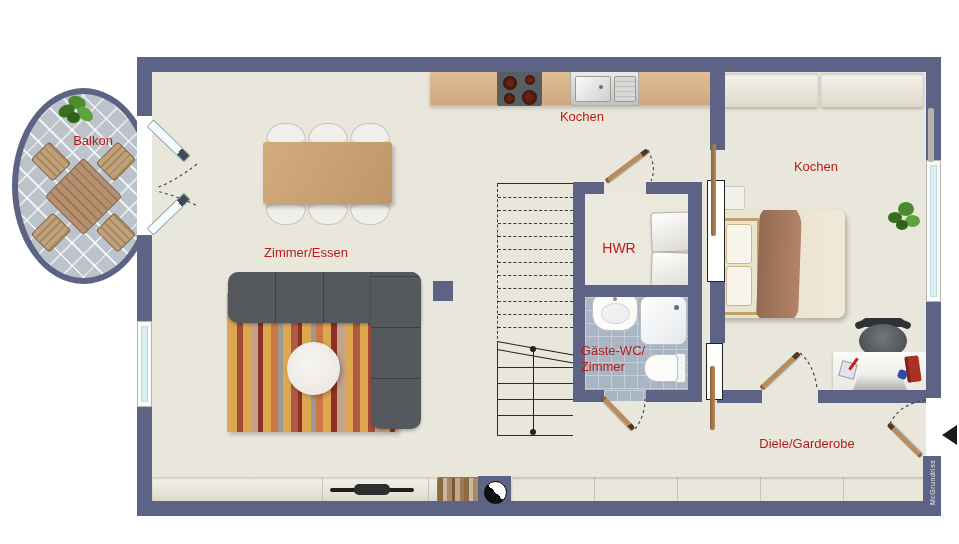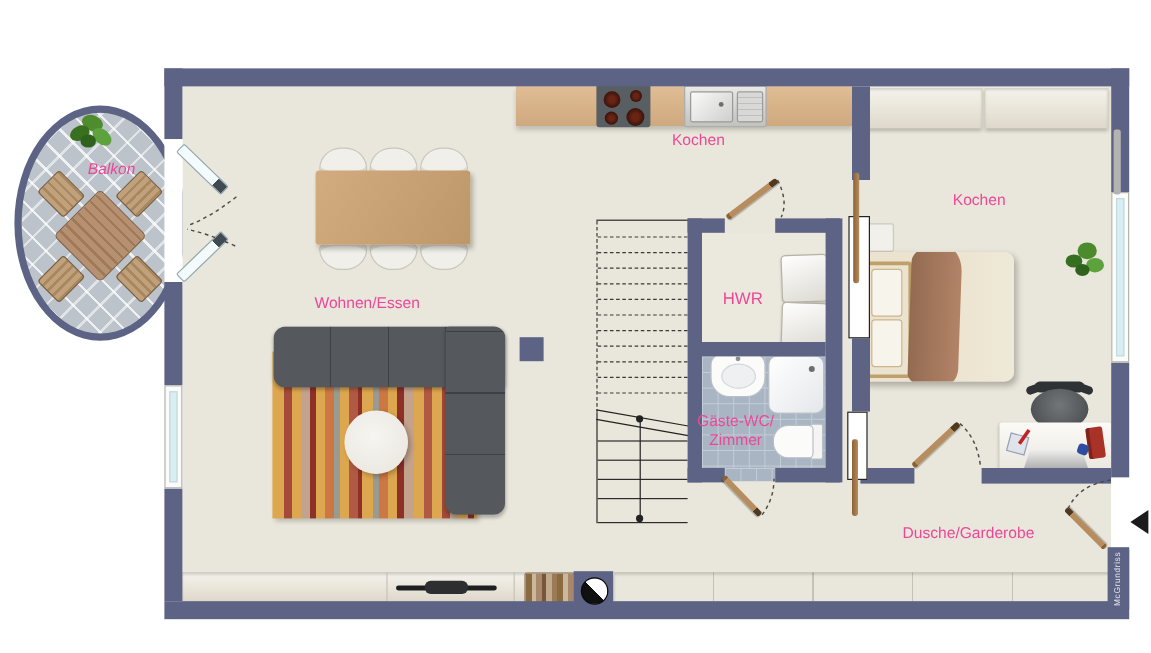--- a/index.html
+++ b/index.html
@@ -5,21 +5,21 @@
   :root{
     --wall:#5c6384; --floor:#e9e6db; --counter:#d7b48c; --tile:#a9b5c3;
     --sofa:#55585c; --rug:#dca74f; --wood:#a97f52; --glass:#d8eef0; --balcony:#bcc3ca;
   }
   html,body{margin:0;padding:0;background:#ffffff;}
   body{font-family:"Liberation Sans","DejaVu Sans",sans-serif;}
   .plan{position:relative;width:959px;height:544px;background:#fff;overflow:hidden;}
   .abs{position:absolute;}
   .wall{position:absolute;background:var(--wall);}
   .floor{position:absolute;background:var(--floor);}
-  .lbl{position:absolute;color:#ec4899;font-size:13px;white-space:nowrap;transform:translateX(-50%);text-align:center;line-height:16px;}
+  .lbl{position:absolute;color:#b91c1c;font-size:13px;white-space:nowrap;transform:translateX(-50%);line-height:16px;}
   .cab{position:absolute;background:linear-gradient(180deg,#f4f2ec 0%,#e9e5d9 55%,#ddd8ca 100%);box-shadow:inset 0 2px 2px rgba(0,0,0,.14),0 2px 3px rgba(0,0,0,.22);}
   .divl{position:absolute;width:1px;background:#c6c2b6;top:0;bottom:0;}
   .glassleaf{position:absolute;height:8px;width:50px;background:linear-gradient(90deg,#f4fbfc 0 80%,#3f4a52 80% 100%);border:1px solid #93a9af;border-radius:2px;transform-origin:0 50%;}
   .woodleaf{position:absolute;height:5px;background:linear-gradient(90deg,#8c6136 0 6%,#b68d5f 6% 86%,#50391f 86% 100%);border-radius:2px;transform-origin:0 50%;box-shadow:0 1px 1px rgba(0,0,0,.3);}
   .slidebar{position:absolute;width:5px;background:linear-gradient(90deg,#8c6136,#b68d5f);border-radius:2px;}
   .pocket{position:absolute;background:#ffffff;border:1px solid #222;}
   .window{position:absolute;background:#fbfbf9;border:1px solid #b5b5b0;box-sizing:border-box;}
   .pane{position:absolute;left:3px;right:3px;top:4px;bottom:4px;background:var(--glass);border:1px solid #c3d9dc;}
   .tread-d{position:absolute;left:1px;right:1px;height:0;border-top:1px dashed #3a3a3a;}
   .tread-s{position:absolute;left:1px;right:1px;height:0;border-top:1px solid #2b2b2b;}
@@ -232,24 +232,24 @@
     <path d="M 648 150 Q 657 168 651 181" fill="none" stroke="#4a4a4a" stroke-width="1.2" stroke-dasharray="3 3"></path>
     <path d="M 635 429 Q 645 416 645 399" fill="none" stroke="#4a4a4a" stroke-width="1.2" stroke-dasharray="3 3"></path>
     <path d="M 800 353 Q 814 365 817 388" fill="none" stroke="#4a4a4a" stroke-width="1.2" stroke-dasharray="3 3"></path>
     <path d="M 890 424 Q 899 404 926 400" fill="none" stroke="#4a4a4a" stroke-width="1.2" stroke-dasharray="3 3"></path>
   </svg>
 
   <div class="abs" style="left:942px;top:425px;width:0;height:0;border-top:10px solid transparent;border-bottom:10px solid transparent;border-right:15px solid #1b1b1b;z-index:9;"></div>
 
   <div class="abs wm" style="left:923px;top:456px;width:18px;height:52px;background:var(--wall);z-index:9;">McGrundriss</div>
 
-  <div class="lbl" style="left:93px;top:133px;z-index:9;font-style:italic;">Balkon</div>
+  <div class="lbl" style="left:93px;top:133px;z-index:9;">Balkon</div>
   <div class="lbl" style="left:582px;top:109px;z-index:9;">Kochen</div>
   <div class="lbl" style="left:816px;top:159px;z-index:9;">Kochen</div>
-  <div class="lbl" style="left:306px;top:245px;z-index:9;">Wohnen/Essen</div>
+  <div class="lbl" style="left:306px;top:245px;z-index:9;">Zimmer/Essen</div>
   <div class="lbl" style="left:619px;top:240px;font-size:14px;z-index:9;">HWR</div>
   <div class="lbl" style="left:613px;top:343px;z-index:9;">
     <span style="display:block;">Gäste-WC/</span>
     <span style="display:block;">Zimmer</span>
   </div>
-  <div class="lbl" style="left:807px;top:436px;z-index:9;">Dusche/Garderobe</div>
+  <div class="lbl" style="left:807px;top:436px;z-index:9;">Diele/Garderobe</div>
 
 </div>
 
 </body></html>

